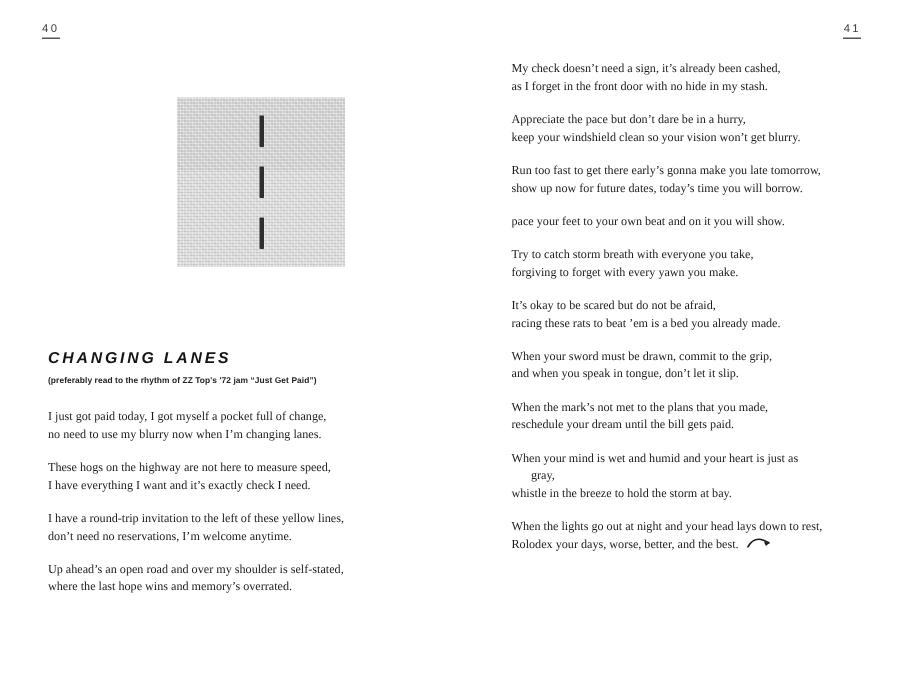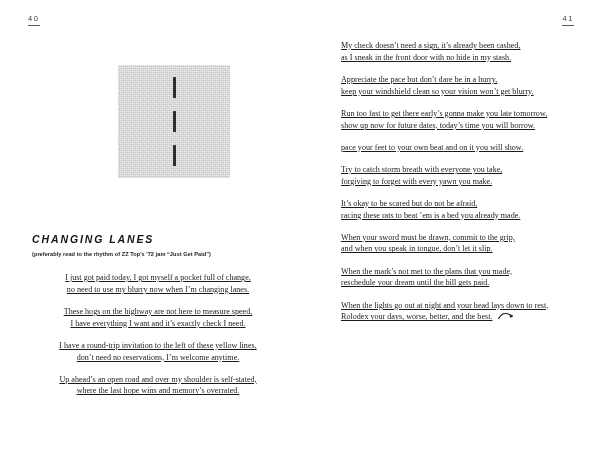--- a/index.html
+++ b/index.html
@@ -99,24 +99,24 @@
     line-height: 1.2;
   }
 
   
   .column {
     position: absolute;
     font-size: 8.1px;
     line-height: 11.7px;
     color: #1b1b1b;
   }
-  .column-left  { left: 32px; top: 272px;  width: 252px; text-align: center; }
+  .column-left  { left: 32px; top: 272px;  width: 252px; }
   .column-right { left: 41px; top: 40px;   width: 250px; }
 
-  .stanza { margin: 0 0 10.5px 0; text-decoration: underline; }
+  .stanza { margin: 0 0 10.5px 0; }
   .stanza:last-child { margin-bottom: 0; }
   .line { display: block; white-space: pre-wrap; }
   .line.indent { padding-left: 13px; }
 
   .end-ornament {
     display: inline-block;
     vertical-align: -1px;
     margin-left: 6px;
     width: 16px;
     height: 8px;
@@ -166,21 +166,21 @@
   </div>
 
   <div class="page">
 
     <div class="folio folio-right">41</div>
 
     <div class="column column-right">
 
       <p class="stanza">
         <span class="line">My check doesn’t need a sign, it’s already been cashed,</span>
-        <span class="line">as I sneak in the front door with no hide in my stash.</span>
+        <span class="line">as I forget in the front door with no hide in my stash.</span>
       </p>
       <p class="stanza">
         <span class="line">Appreciate the pace but don’t dare be in a hurry,</span>
         <span class="line">keep your windshield clean so your vision won’t get blurry.</span>
       </p>
       <p class="stanza">
         <span class="line">Run too fast to get there early’s gonna make you late tomorrow,</span>
         <span class="line">show up now for future dates, today’s time you will borrow.</span>
       </p>
       <p class="stanza">
@@ -194,20 +194,25 @@
         <span class="line">It’s okay to be scared but do not be afraid,</span>
         <span class="line">racing these rats to beat ’em is a bed you already made.</span>
       </p>
       <p class="stanza">
         <span class="line">When your sword must be drawn, commit to the grip,</span>
         <span class="line">and when you speak in tongue, don’t let it slip.</span>
       </p>
       <p class="stanza">
         <span class="line">When the mark’s not met to the plans that you made,</span>
         <span class="line">reschedule your dream until the bill gets paid.</span>
+      </p>
+      <p class="stanza">
+        <span class="line">When your mind is wet and humid and your heart is just as</span>
+        <span class="line indent">gray,</span>
+        <span class="line">whistle in the breeze to hold the storm at bay.</span>
       </p>
       <p class="stanza">
         <span class="line">When the lights go out at night and your head lays down to rest,</span>
         <span class="line"><span>Rolodex your days, worse, better, and the best.</span><svg class="end-ornament" viewBox="0 0 16 8" xmlns="http://www.w3.org/2000/svg">
               <path d="M0.6 6.6 C3.2 2.0, 7.2 0.6, 11.0 2.2 L14.6 3.9" fill="none" stroke="#1b1b1b" stroke-width="1.1" stroke-linecap="round"></path>
               <path d="M14.9 4.0 L11.3 3.2 L12.6 6.0 Z" fill="#1b1b1b"></path>
             </svg></span>
       </p>
 
     </div>

